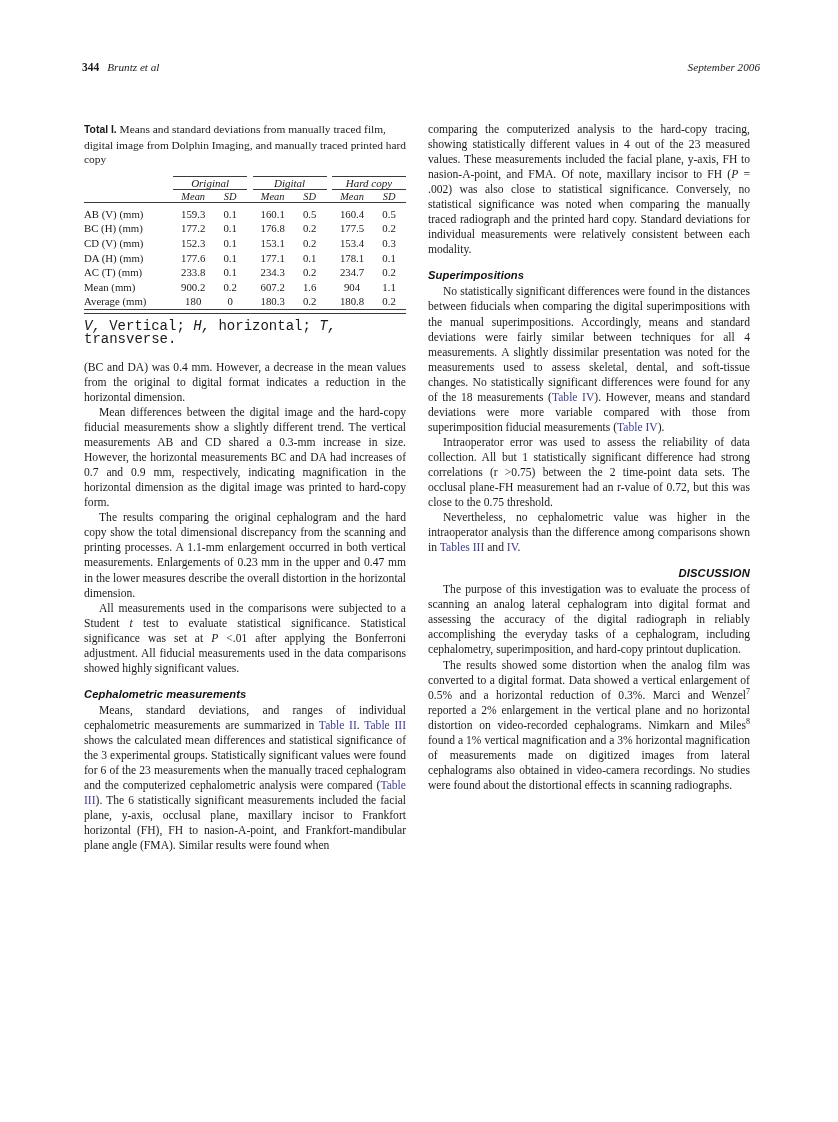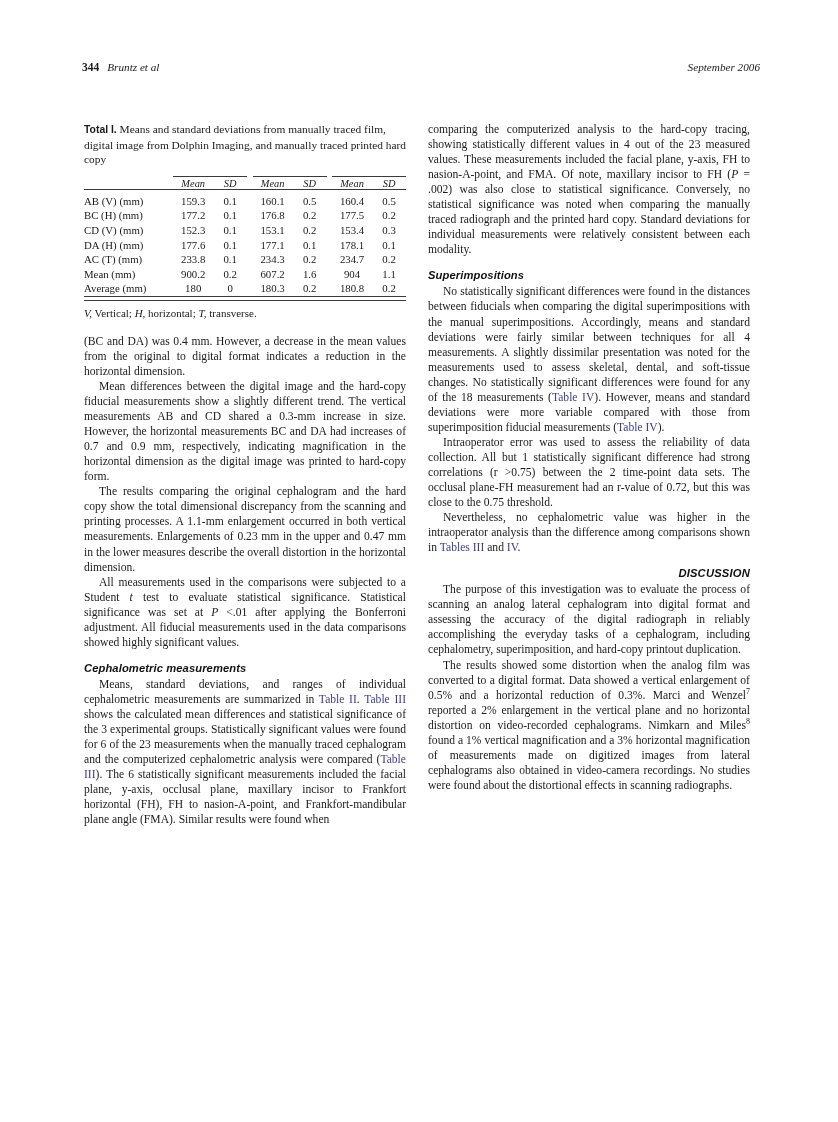--- a/index.html
+++ b/index.html
@@ -156,24 +156,25 @@
   }
   td.lbl { text-align: left; white-space: nowrap; }
   td.num { text-align: center; }
 
   .rule-bottom-double {
     border-top: 1.1px solid #3a3a3a;
     border-bottom: 1.1px solid #3a3a3a;
     height: 2.5px;
   }
   .tbl-footnote {
-    font-size: 11px;
+    font-size: 14px;
     line-height: 13px;
     margin-top: 6px;
     margin-bottom: 0;
+    font-family: Liberation Mono, monospace;
   }
   .tbl-footnote .ab { font-style: italic; }
 
   
   col.c-label { width: 92px; }
   col.c-mean  { width: 42px; }
   col.c-sd    { width: 36px; }
   col.c-gap   { width: 6px; }
 </style>
 </head>
@@ -204,20 +205,28 @@
             <col class="c-mean">
             <col class="c-sd">
             <col class="c-gap">
           <col class="c-mean">
             <col class="c-sd">
             <col class="c-gap">
           <col class="c-mean">
             <col class="c-sd">
         </colgroup>
         <thead>
+          <tr class="rule-top grp-row">
+            <th class="spacer"></th>
+            <th colspan="2">Original</th>
+            <th class="spacer"></th>
+            <th colspan="2">Digital</th>
+            <th class="spacer"></th>
+            <th colspan="2">Hard copy</th>
+          </tr>
           <tr class="grp-underline">
             <td></td>
             <td class="rule" colspan="2"></td>
             <td></td>
             <td class="rule" colspan="2"></td>
             <td></td>
             <td class="rule" colspan="2"></td>
           </tr>
           <tr class="sub-row">
             <th class="rowlabel"></th>

